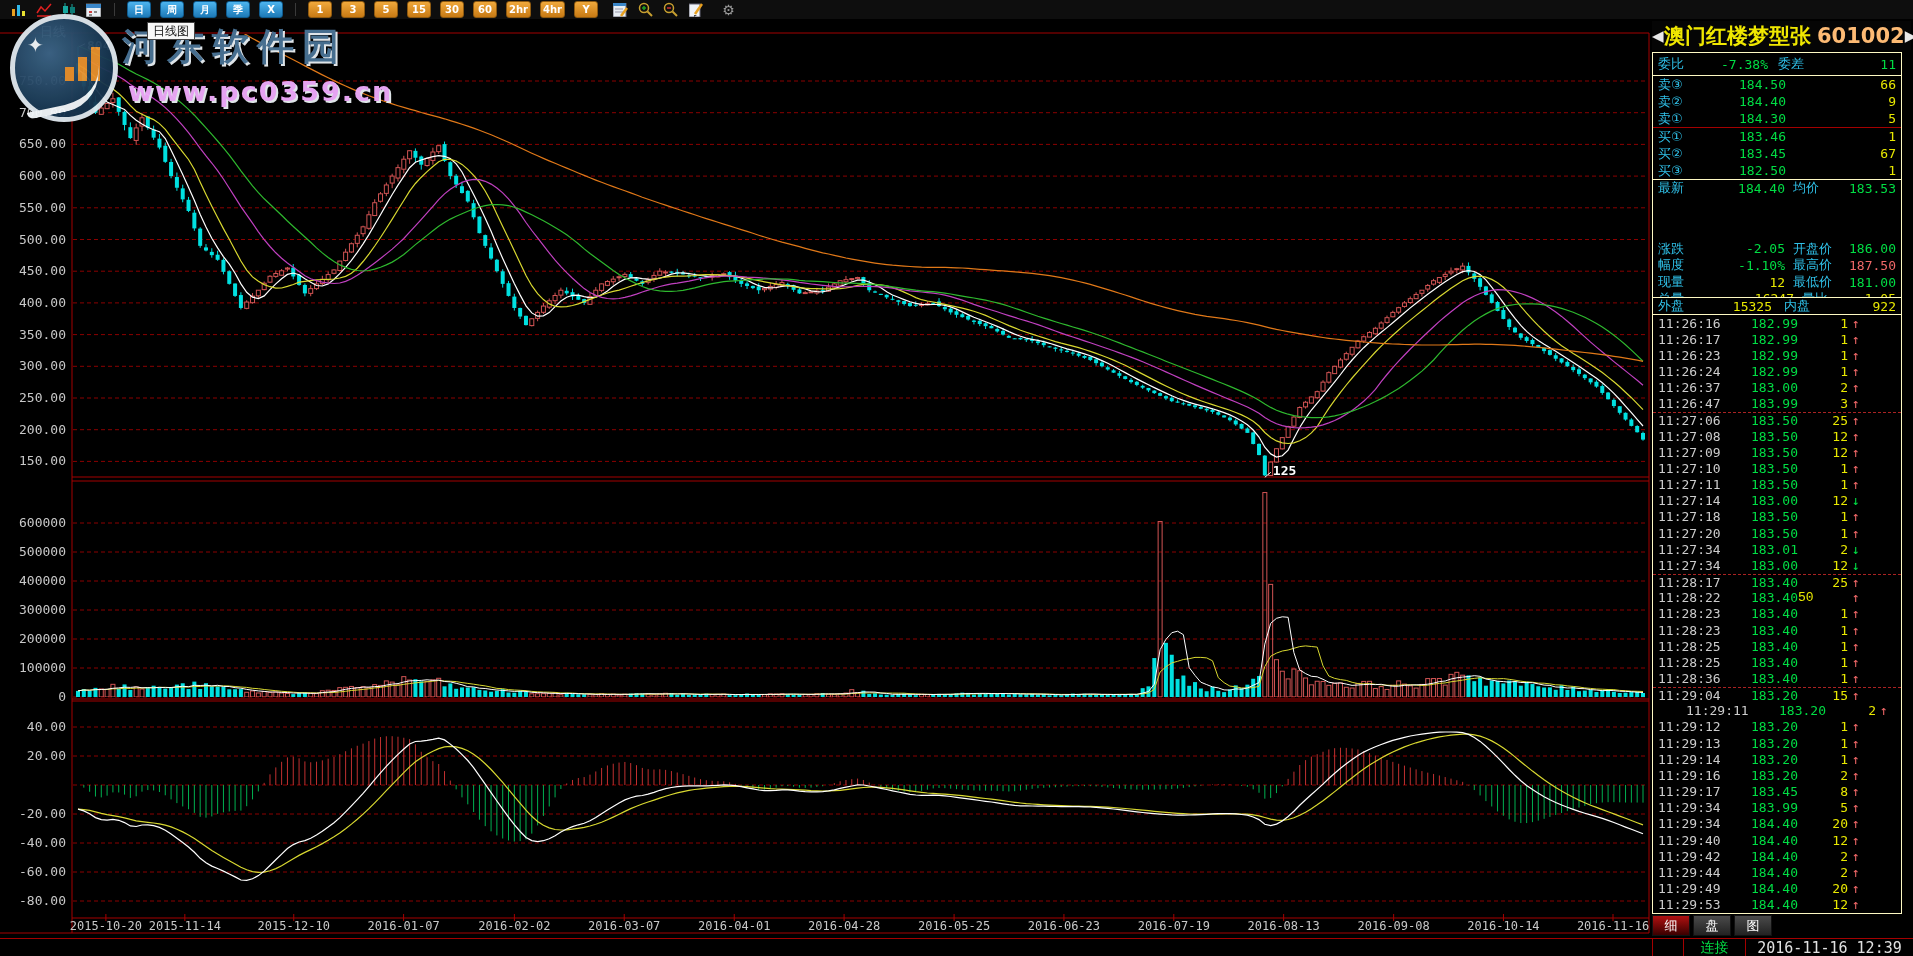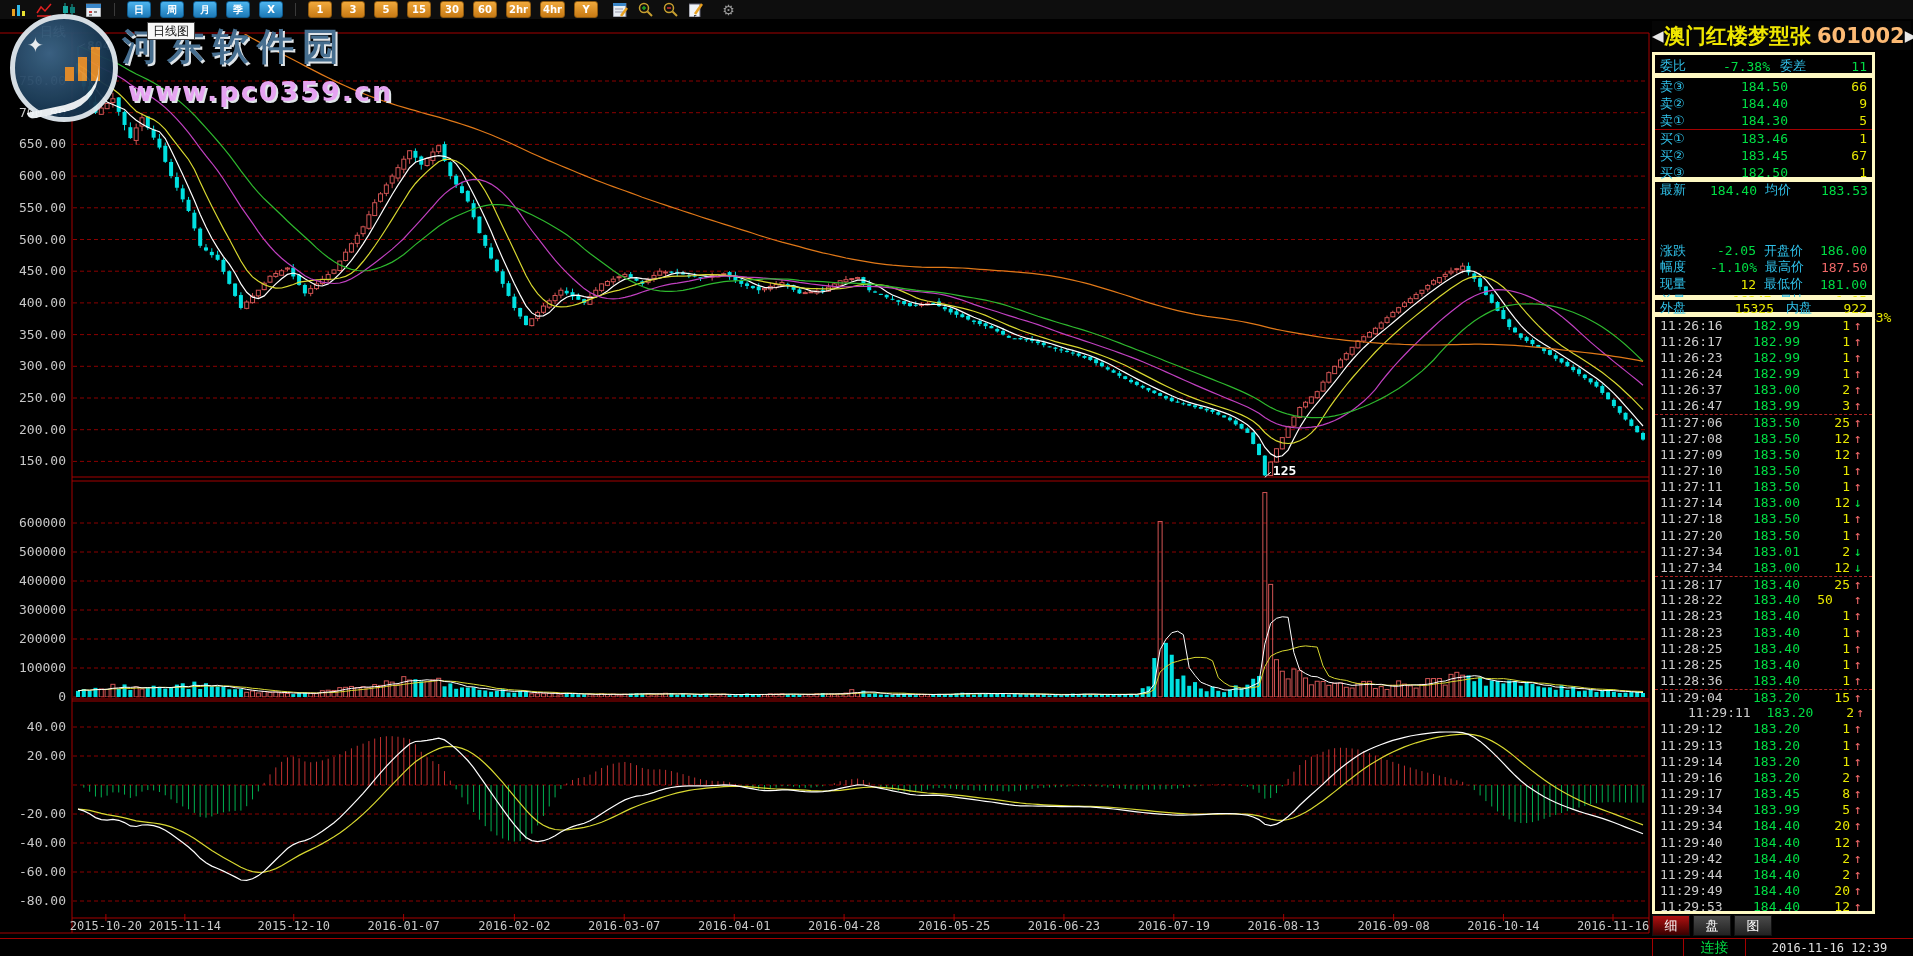--- a/index.html
+++ b/index.html
@@ -31,37 +31,37 @@
   #wm-text1{position:absolute;left:118px;top:12px;font-size:37px;font-weight:bold;color:#4a7396;
     letter-spacing:8px;text-shadow:2px 2px 0 #e9eff3;white-space:nowrap;}
   #wm-text2{position:absolute;left:124px;top:66px;font-size:27px;font-weight:bold;color:#f0abfc;
     letter-spacing:2px;text-shadow:2px 2px 0 #e9eff3;white-space:nowrap;}
   
   #panel{position:absolute;left:1652px;top:19px;width:261px;height:937px;background:#000;font-size:13px;}
   .p-header{position:absolute;left:0;top:2px;width:259px;height:29px;display:flex;align-items:center;background:#050505;}
   .p-arrow{color:#e8e8e8;font-size:15px;width:12px;cursor:pointer;flex:0 0 auto;}
   .p-title{color:#f0e800;font-size:21px;font-weight:bold;white-space:nowrap;letter-spacing:0px;}
   .p-code{color:#fdba74;font-size:21px;font-weight:bold;margin-left:6px;flex:1;}
-  .p-box{position:absolute;left:0;width:223px;border:3px solid #fef9c3;box-sizing:border-box;background:#000;}
+  .p-box{position:absolute;left:0;width:250px;border:1px solid #fef9c3;box-sizing:border-box;background:#000;}
   .prow{display:flex;align-items:center;padding:0 5px;box-sizing:border-box;}
   .plbl{color:#2fc0e8;flex:0 0 auto;}
   .mono{font-family:"DejaVu Sans Mono",monospace;}
   .cg{color:#00dd44;} .cy{color:#e8e800;} .cr{color:#f06868;} .cw{color:#cccccc;}
   .book-divider{border-top:1px solid #a40000;}
   .tick-sep{border-top:1px dashed #aa2222;}
   
   #p-tabs{position:absolute;left:0;top:896px;width:259px;height:22px;display:flex;gap:3px;background:#000;}
   .ptab{width:38px;height:21px;display:flex;align-items:center;justify-content:center;color:#fff;font-size:13px;
     background:linear-gradient(#4a4a4a,#222);border:1px solid #111;cursor:pointer;box-sizing:border-box;}
   .ptab.active{background:linear-gradient(#b01010,#3a0000);}
   
   #statusbar{position:absolute;left:0;top:938px;width:1913px;height:18px;background:#000;border-top:1px solid #a40000;box-sizing:border-box;}
   .sb-box{position:absolute;top:0px;height:17px;border-left:1px solid #a40000;display:flex;align-items:center;justify-content:center;box-sizing:border-box;}
   #sb-link{left:1683px;width:62px;color:#00dd44;font-size:14px;}
-  #sb-datetime{left:1745px;width:168px;color:#e0e0e0;font-size:12px;font-family:"DejaVu Sans Mono",monospace;}
+  #sb-datetime{left:1745px;width:168px;color:#e0e0e0;font-size:15px;font-family:"DejaVu Sans Mono",monospace;}
   svg text{font-family:"DejaVu Sans Mono",monospace;}
 </style>
 </head>
 <body>
 
 <div id="toolbar">
   <span class="tb-icon">
     <svg width="14" height="13">
         <rect x="0" y="6" width="3" height="7" fill="#e8a020"></rect>
         <rect x="5" y="2" width="3" height="11" fill="#30b8e8"></rect>
@@ -1577,21 +1577,21 @@
       </div>
       <div class="prow tick-sep" style="height: 16.1622px;">
         <span class="mono cw" style="width: 62px; text-align: left;">11:28:17</span>
         <span class="mono cg" style="width: 78px; text-align: right;">183.40</span>
         <span class="mono cy" style="width: 50px; text-align: right;">25</span>
         <span class="mono cr" style="width: 16px; text-align: center;">↑</span>
       </div>
       <div class="prow" style="height: 16.1622px;">
         <span class="mono cw" style="width: 62px; text-align: left;">11:28:22</span>
         <span class="mono cg" style="width: 78px; text-align: right;">183.40</span>
-        <span class="mono cy" style="width: 50px; text-align: center;">50</span>
+        <span class="mono cy" style="width: 50px; text-align: left; font-family: Liberation Mono, monospace;">50</span>
         <span class="mono cr" style="width: 16px; text-align: center;">↑</span>
       </div>
       <div class="prow" style="height: 16.1622px;">
         <span class="mono cw" style="width: 62px; text-align: left;">11:28:23</span>
         <span class="mono cg" style="width: 78px; text-align: right;">183.40</span>
         <span class="mono cy" style="width: 50px; text-align: right;">1</span>
         <span class="mono cr" style="width: 16px; text-align: center;">↑</span>
       </div>
       <div class="prow" style="height: 16.1622px;">
         <span class="mono cw" style="width: 62px; text-align: left;">11:28:23</span>

